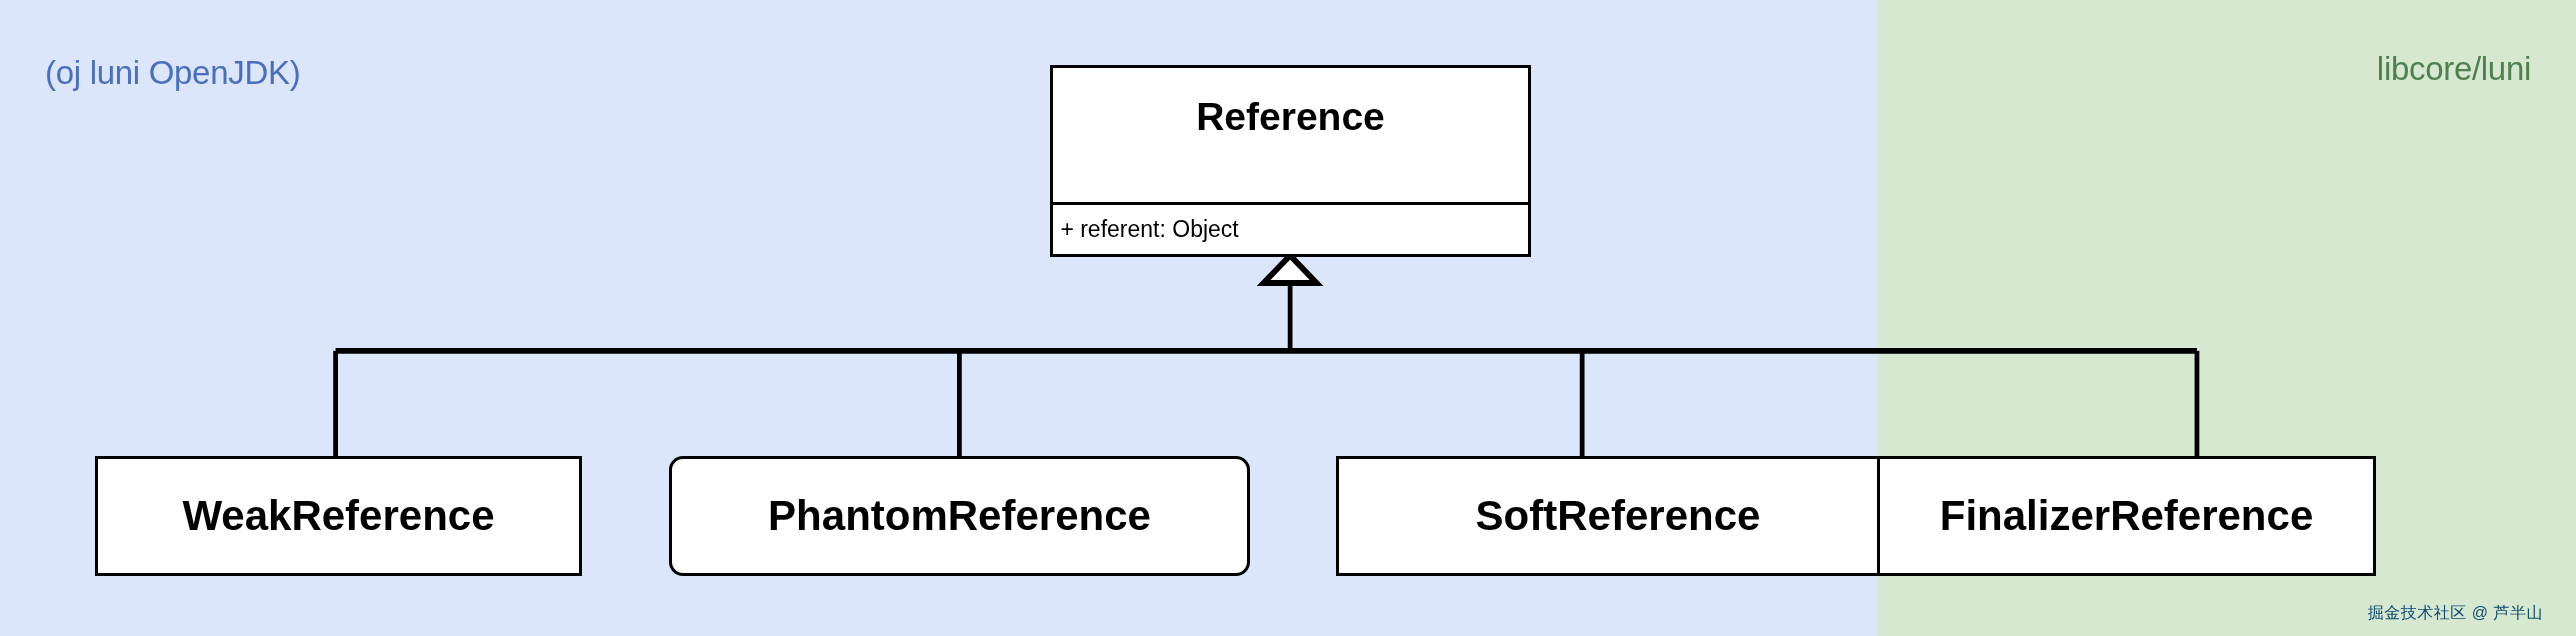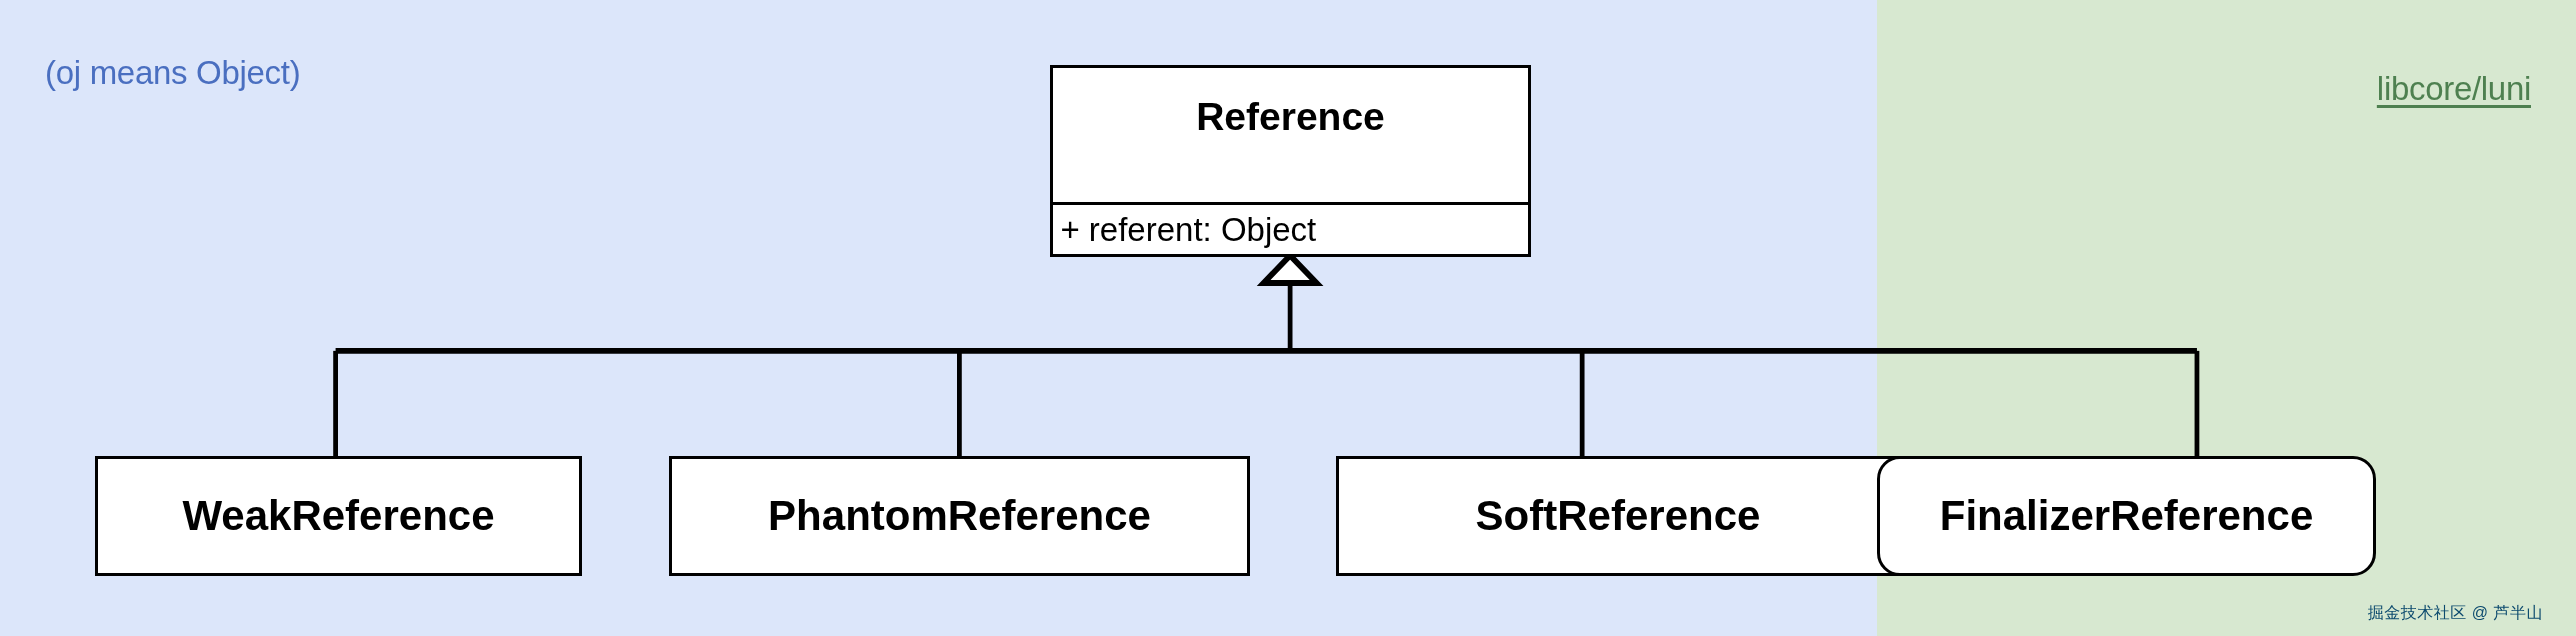--- a/index.html
+++ b/index.html
@@ -61,25 +61,23 @@
     text-decoration: none;
     margin-top: 4.2px;
   }
   #label-luni {
     right: 45px;
     top: 49px;
     color: #4e8050;
     text-align: right;
   }
   #label-luni .link-line {
-    text-decoration: underline;
     text-underline-offset: 4.8px;
     text-decoration-thickness: 2.7px;
     display: block;
-    margin-top: 20px;
   }
 
   
   #connectors {
     position: absolute;
     left: 0;
     top: 0;
     width: 2576px;
     height: 636px;
     pointer-events: none;
@@ -119,36 +117,36 @@
     width: 481px;
     height: 192px;
     gap: 36px;
   }
   #class-reference .class-name {
     height: 98px;
     font-size: 39px;
   }
   #class-reference .class-attrs {
     flex: 1;
-    font-size: 33px;
+    font-size: 23px;
   }
 
   
   .subclass {
     top: 456px;
     height: 120px;
   }
   .subclass .class-name {
     flex: 1;
     font-size: 42px;
   }
   #class-weakreference   { left: 95px;  width: 487px; }
-  #class-phantomreference{ left: 669px; width: 581px; }
+  #class-phantomreference{ left: 669px; width: 581px; border-radius: 14px; }
   #class-softreference   { left: 1336px; width: 564px; }
-  #class-finalizerreference { left: 1877px; width: 499px; border-radius: 23px; }
+  #class-finalizerreference { left: 1877px; width: 499px; }
 
   
   #watermark {
     position: absolute;
     right: 33px;
     bottom: 11.7px;
     font-size: 16px;
     color: #0c4a6e;
     white-space: nowrap;
     letter-spacing: 0.5px;
@@ -157,21 +155,21 @@
 </style>
 </head>
 <body>
 
 <div id="diagram">
 
   <div class="region" id="region-ojluni"></div>
   <div class="region" id="region-luni"></div>
 
   <div class="package-label" id="label-ojluni">
-    <span class="note-line">(oj means Object)</span>
+    <span class="note-line">(oj luni OpenJDK)</span>
   </div>
 
   <div class="package-label" id="label-luni">
     <span class="link-line">libcore/luni</span>
   </div>
 
   <svg id="connectors" viewBox="0 0 4860 1200" xmlns="http://www.w3.org/2000/svg">
 
     <line x1="2434" y1="533" x2="2434" y2="662" stroke="#000000" stroke-width="9"></line>
 

